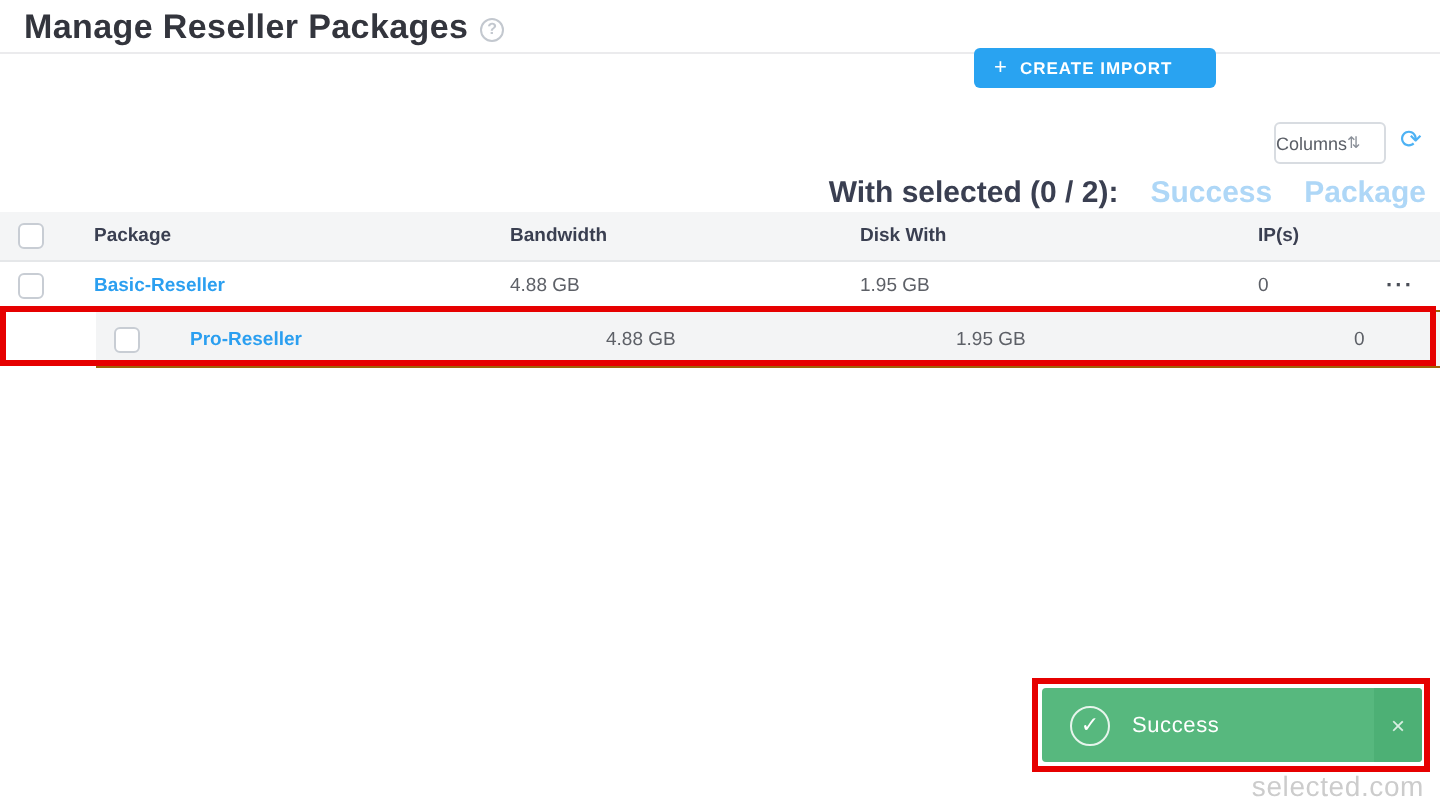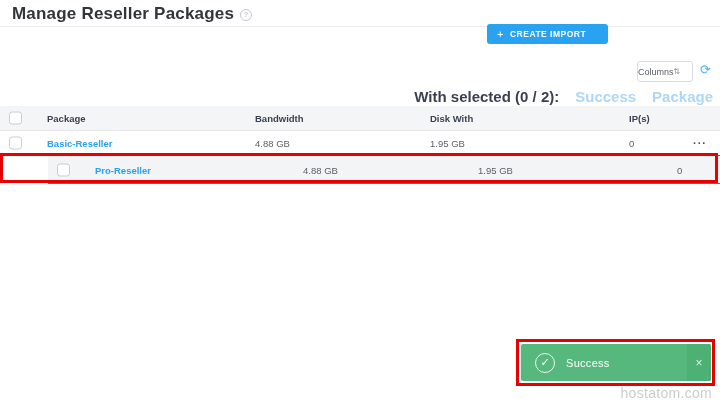--- a/index.html
+++ b/index.html
@@ -170,15 +170,15 @@
 
   <div class="toast">
     <span class="toast-check">✓</span>
     <span class="toast-msg">Success</span>
     <span class="toast-close-strip">×</span>
   </div>
 
   <div class="annotation ann-row"></div>
   <div class="annotation ann-toast"></div>
 
-  <div class="watermark">hostatom.com</div>
+  <div class="watermark">selected.com</div>
 
 </div>
 
 </body></html>

